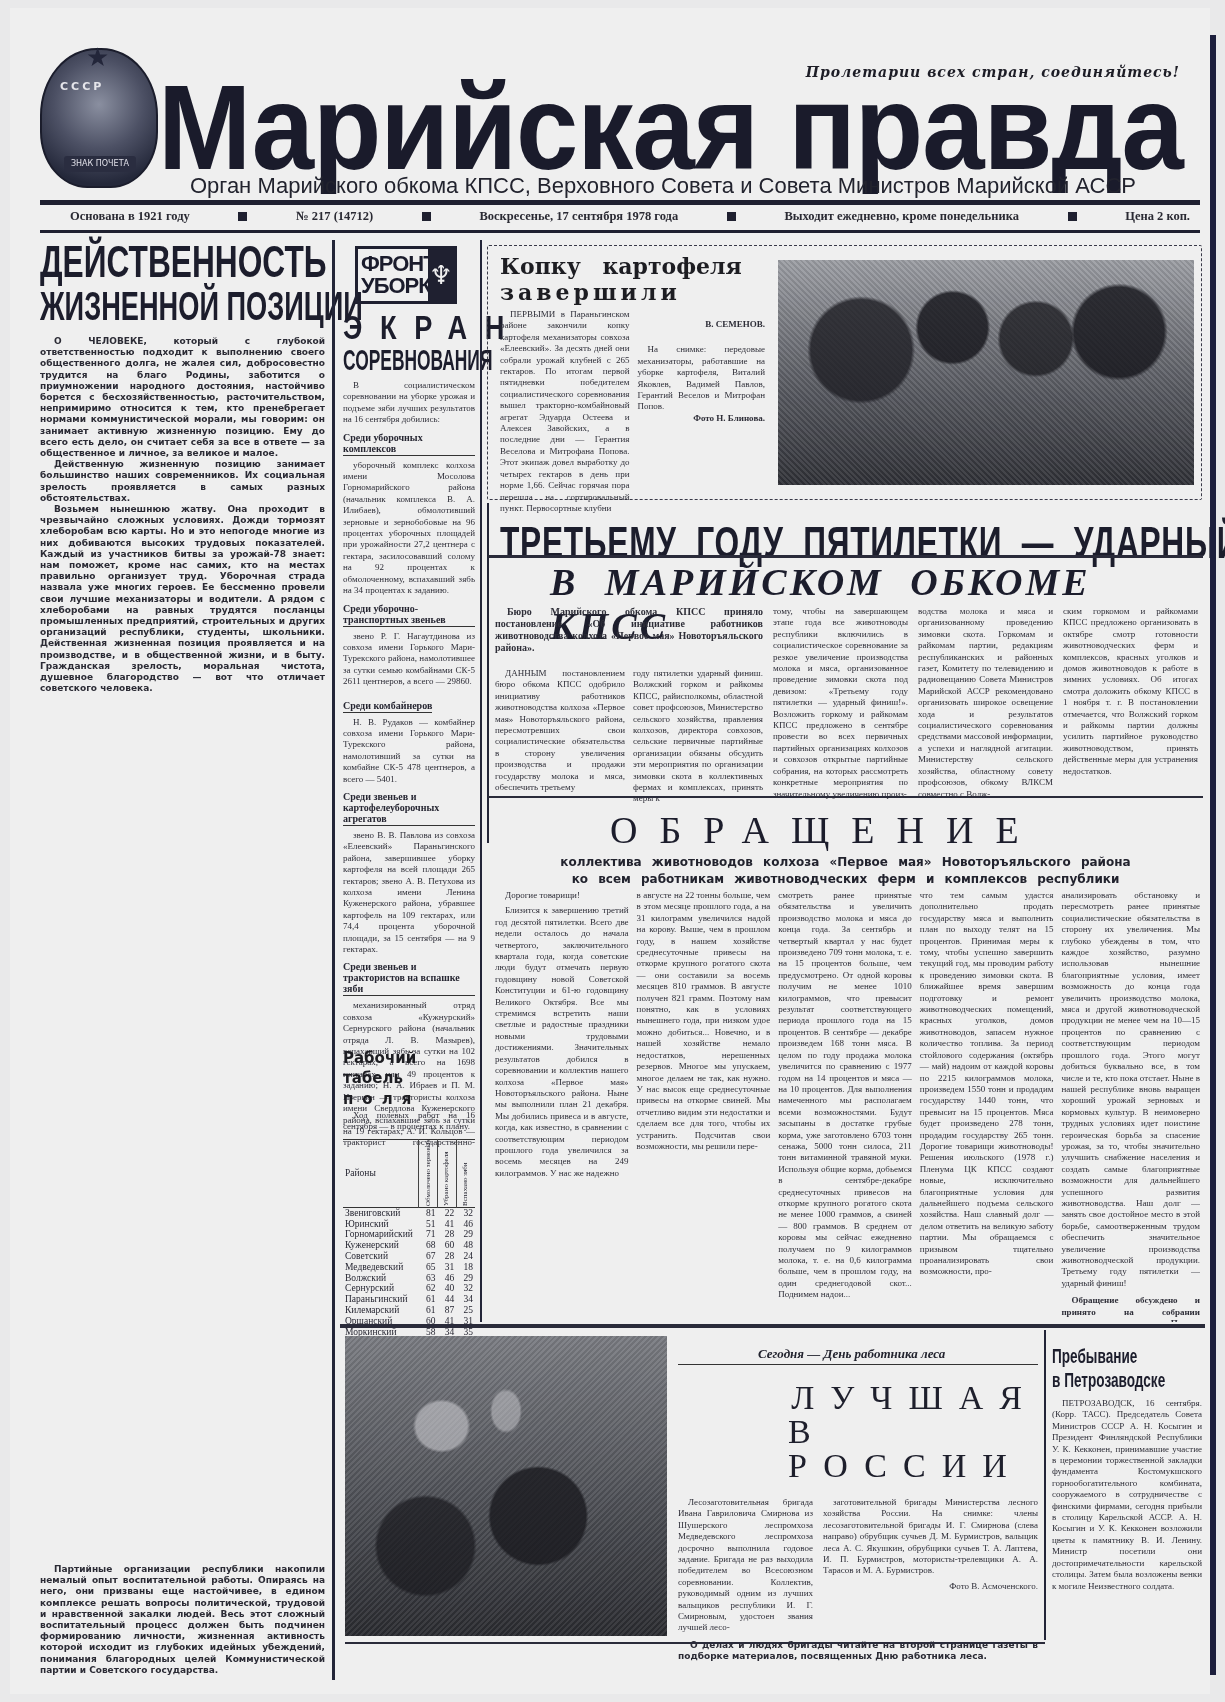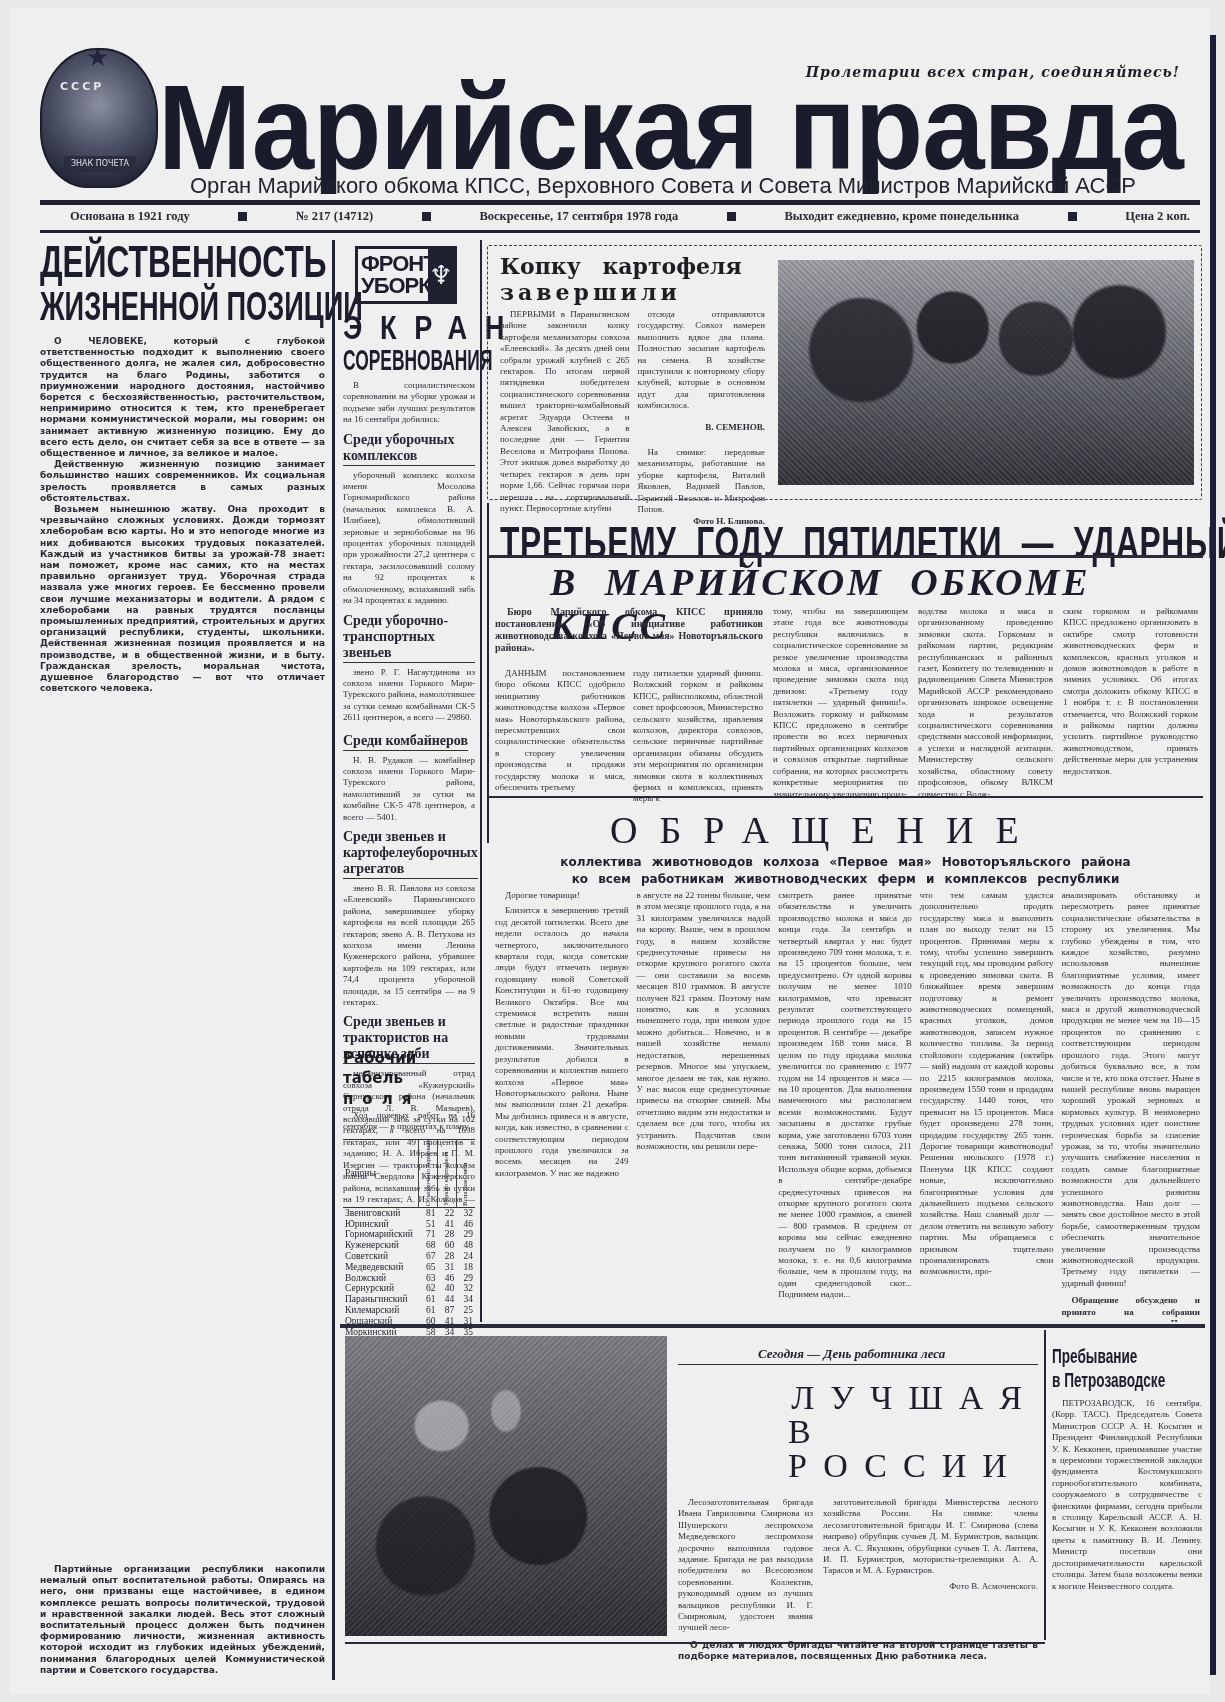--- a/index.html
+++ b/index.html
@@ -43,21 +43,21 @@
       linear-gradient(180deg, #7a7c82 0%, #4a4c52 60%, #2a2b30 100%); }
   .banner-big { left: 490px; top: 510px; font-family: "Liberation Sans", sans-serif; font-weight: bold; font-size: 44px; color: #1c1d2c; letter-spacing: 1px; transform: scaleX(0.72); transform-origin: left top; white-space: nowrap; word-spacing: 14px; }
   .obkom-title { left: 540px; top: 552px; font-family: "Liberation Serif", serif; font-style: italic; font-weight: bold; font-size: 38px; color: #1c1d2c; letter-spacing: 3px; word-spacing: 14px; }
   .obr-title { left: 600px; top: 800px; font-family: "Liberation Serif", serif; font-size: 38px; letter-spacing: 22px; color: #1c1d2c; }
   .obr-sub { font-family: "DejaVu Sans", sans-serif; font-weight: bold; font-size: 12px; color: #22232e; text-align: center; word-spacing: 6px; }
   table.tabel { border-collapse: collapse; font-family: "Liberation Serif", serif; font-size: 9.5px; color: #262632; }
   table.tabel td { padding: 0 2px; line-height: 10.8px; margin-top: 24px; }
   table.tabel td.num { text-align: right; width: 22px; }
   .kicker { font-family: "Liberation Serif", serif; font-style: italic; font-weight: bold; font-size: 13px; color: #22232e; }
   .spaced-title { font-family: "Liberation Serif", serif; font-size: 34px; letter-spacing: 16px; color: #1e1f2c; line-height: 34px; }
-  .underline-head { font-family: "Liberation Serif", serif; font-weight: bold; font-size: 14px; border-bottom: 1px solid #333; display: inline-block; padding-bottom: 1px; color: #262632; }
+  .underline-head { font-family: "Liberation Serif", serif; font-weight: bold; font-size: 10px; border-bottom: 1px solid #333; display: inline-block; padding-bottom: 1px; color: #262632; }
 </style>
 </head>
 <body>
 
 <div class="page">
 
   <div class="abs emblem">
     <span class="star">★</span>
     <span class="cccp">СССР</span>
     <span class="ribbon">ЗНАК ПОЧЕТА</span>
@@ -221,21 +221,20 @@
   </div>
   <div class="abs vline" style="left:470px; top:232px; height:1082px; width:2px;"></div>
 
   <div class="abs wavy-box" style="left:477px; top:237px; width:715px; height:255px;"></div>
   <div class="abs" style="left:490px; top:245px; width:265px;">
     <div style="font-family:'DejaVu Serif',serif; font-weight:bold; font-size:22px; line-height:26px; word-spacing:14px;">Копку картофеля</div>
     <div style="font-family:'DejaVu Serif',serif; font-weight:bold; font-size:22px; line-height:26px; letter-spacing:4px;">завершили</div>
     <div style="display:flex; gap:8px; margin-top:4px;">
       <p class="serif-block" style="width:130px; text-indent:10px;">ПЕРВЫМИ в Параньгинском районе закончили копку картофеля механизаторы совхоза «Елеевский». За десять дней они собрали урожай клубней с 265 гектаров. По итогам первой пятидневки победителем социалистического соревнования вышел тракторно-комбайновый агрегат Эдуарда Остеева и Алексея Завойских, а в последние дни — Герантия Веселова и Митрофана Попова. Этот экипаж довел выработку до четырех гектаров в день при норме 1,66. Сейчас горячая пора перешла на сортировальный пункт. Первосортные клубни</p>
       <div style="width:128px;">
-        <p class="serif-block" style="text-indent:10px;">отсюда отправляются государству. Совхоз намерен выполнить вдвое два плана. Полностью засыпан картофель на семена. В хозяйстве приступили к повторному сбору клубней, которые в основном идут для приготовления комбисилоса.</p>
         <p class="serif-block" style="text-align:right; font-weight:bold; margin:10px 0 14px;">В. СЕМЕНОВ.</p>
         <p class="serif-block" style="text-indent:10px;">На снимке: передовые механизаторы, работавшие на уборке картофеля, Виталий Яковлев, Вадимей Павлов, Герантий Веселов и Митрофан Попов.</p>
         <p class="serif-block" style="text-align:right; font-weight:bold;">Фото Н. Блинова.</p>
       </div>
     </div>
   </div>
   <div class="abs photo" style="left:768px; top:252px; width:416px; height:225px;"></div>
 
   <div class="abs vline" style="left:477px; top:495px; height:340px; width:2px;"></div>
   <div class="abs banner-big">ТРЕТЬЕМУ ГОДУ ПЯТИЛЕТКИ — УДАРНЫЙ ФИНИШ!</div>

